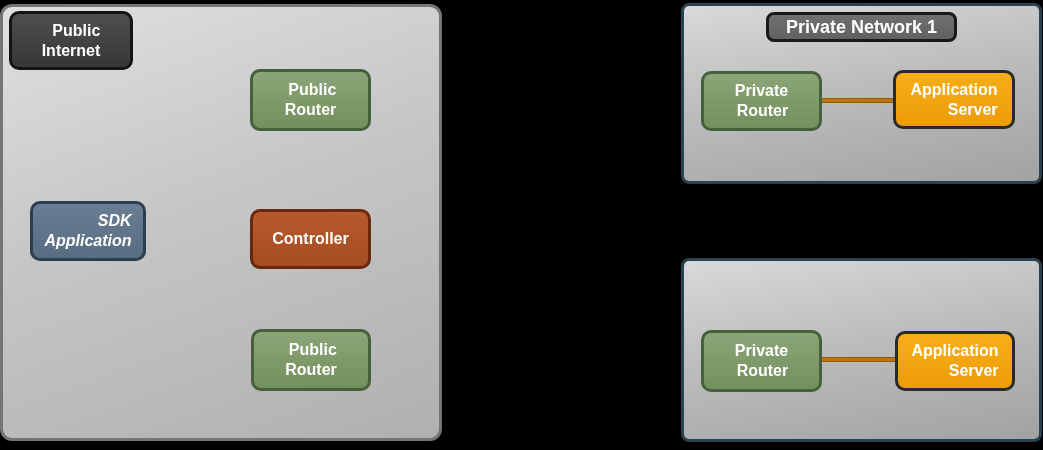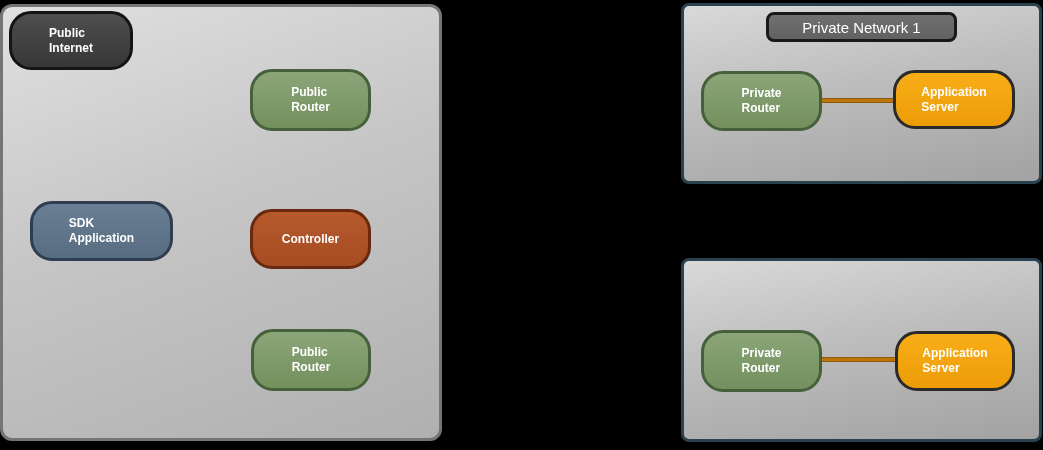--- a/index.html
+++ b/index.html
@@ -29,28 +29,28 @@
     border: 3px solid #2a4250;
     border-radius: 8px;
     background: linear-gradient(170deg, #d9d9d9 0%, #bdbdbd 45%, #a2a2a2 100%);
   }
   .pn1 { left: 681px; top: 3px;   width: 361px; height: 181px; }
   .pn2 { left: 681px; top: 258px; width: 361px; height: 184px; }
 
   .node {
     position: absolute;
     box-sizing: border-box;
-    border-radius: 22px;
+    border-radius: 10px;
     display: flex;
     align-items: center;
     justify-content: center;
-    text-align: left;
+    text-align: right;
     color: #ffffff;
     font-weight: bold;
-    font-size: 12px;
+    font-size: 16px;
     line-height: 1.22;
   }
   .node span { white-space: pre-line; }
 
   .node-dark {
     background: linear-gradient(#4e4e4e, #373737);
     border: 3px solid #141414;
   }
   .node-green {
     background: linear-gradient(#8ba578, #74905d);
@@ -71,36 +71,36 @@
   .net-title {
     position: absolute;
     box-sizing: border-box;
     border-radius: 8px;
     background: linear-gradient(#707070, #616161);
     border: 3px solid #191919;
     display: flex;
     align-items: center;
     justify-content: center;
     color: #ffffff;
-    font-weight: normal;
-    font-size: 15px;
+    font-weight: bold;
+    font-size: 18px;
   }
   .connector {
     position: absolute;
     height: 5px;
     background: #bc750a;
     border-top: 1px solid #8f5a0d;
     border-bottom: 1px solid #8f5a0d;
     box-sizing: border-box;
   }
 
   
   #node-public-internet    { left: 9px;   top: 11px;  width: 124px; height: 59px; }
   #node-public-router-top  { left: 250px; top: 69px;  width: 121px; height: 62px; }
-  #node-sdk-application    { left: 30px;  top: 201px; width: 143px; height: 60px; }
+  #node-sdk-application    { left: 30px;  top: 201px; width: 116px; height: 60px; font-style: italic; }
   #node-controller         { left: 250px; top: 201px; width: 121px; height: 60px; margin-top: 8px; }
   #node-public-router-bot  { left: 251px; top: 329px; width: 120px; height: 62px; }
 
   #pn1-title               { left: 766px; top: 12px;  width: 191px; height: 30px; }
   #pn1-private-router      { left: 701px; top: 71px;  width: 121px; height: 60px; }
   #pn1-app-server          { left: 893px; top: 70px;  width: 122px; height: 59px; }
   #pn1-connector           { left: 821px; top: 98px;  width: 73px; }
 
   #pn2-title               { left: 766px; top: 271px; width: 191px; height: 30px; }
   #pn2-private-router      { left: 701px; top: 330px; width: 121px; height: 62px; }

